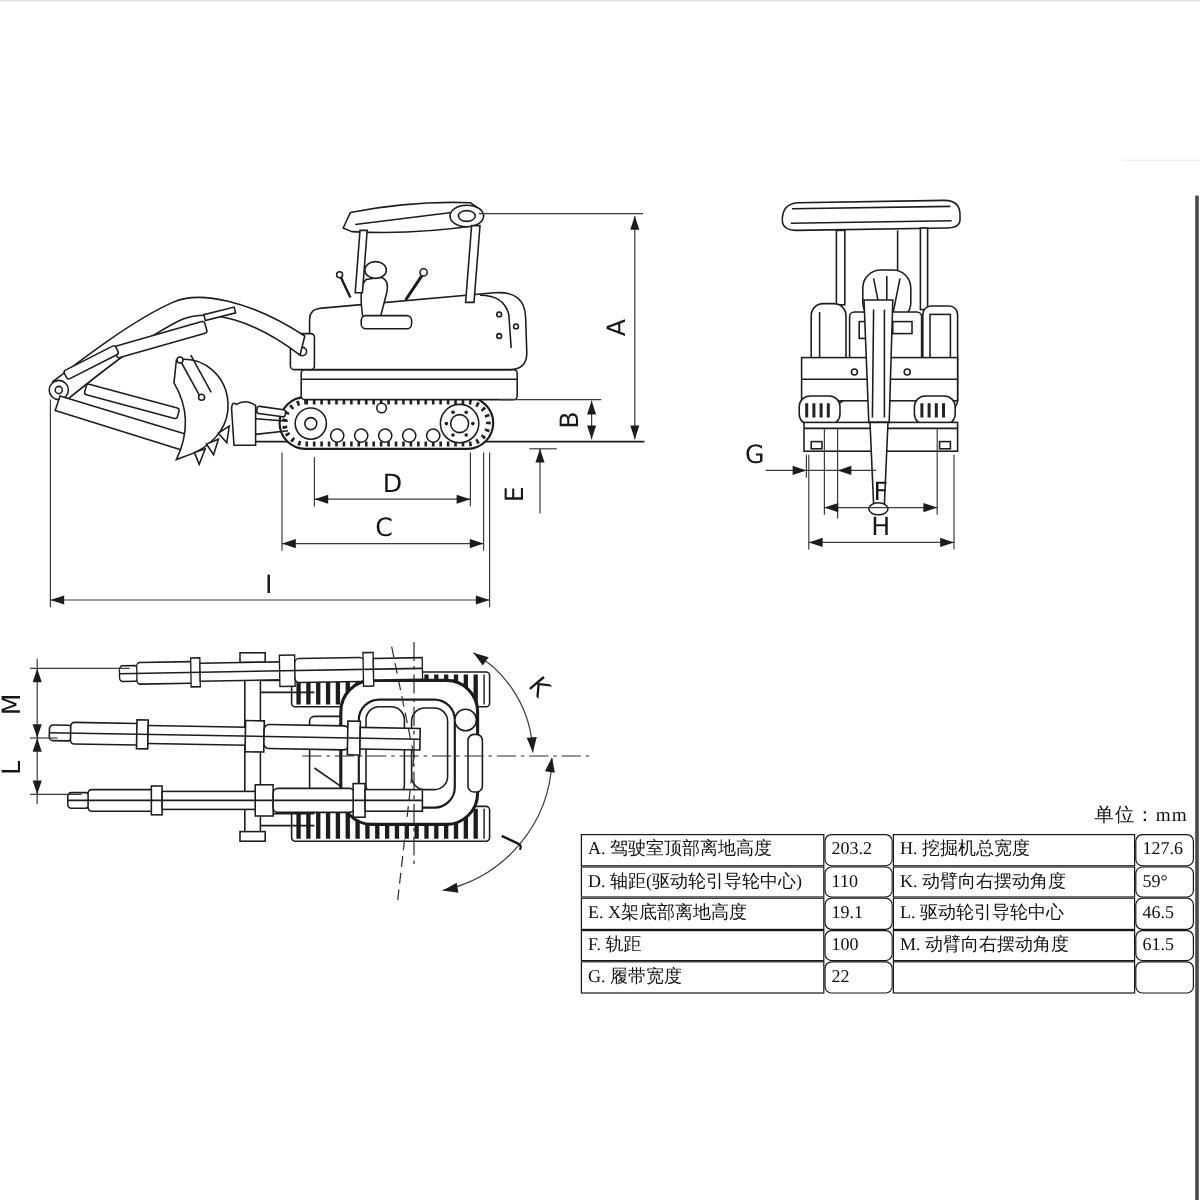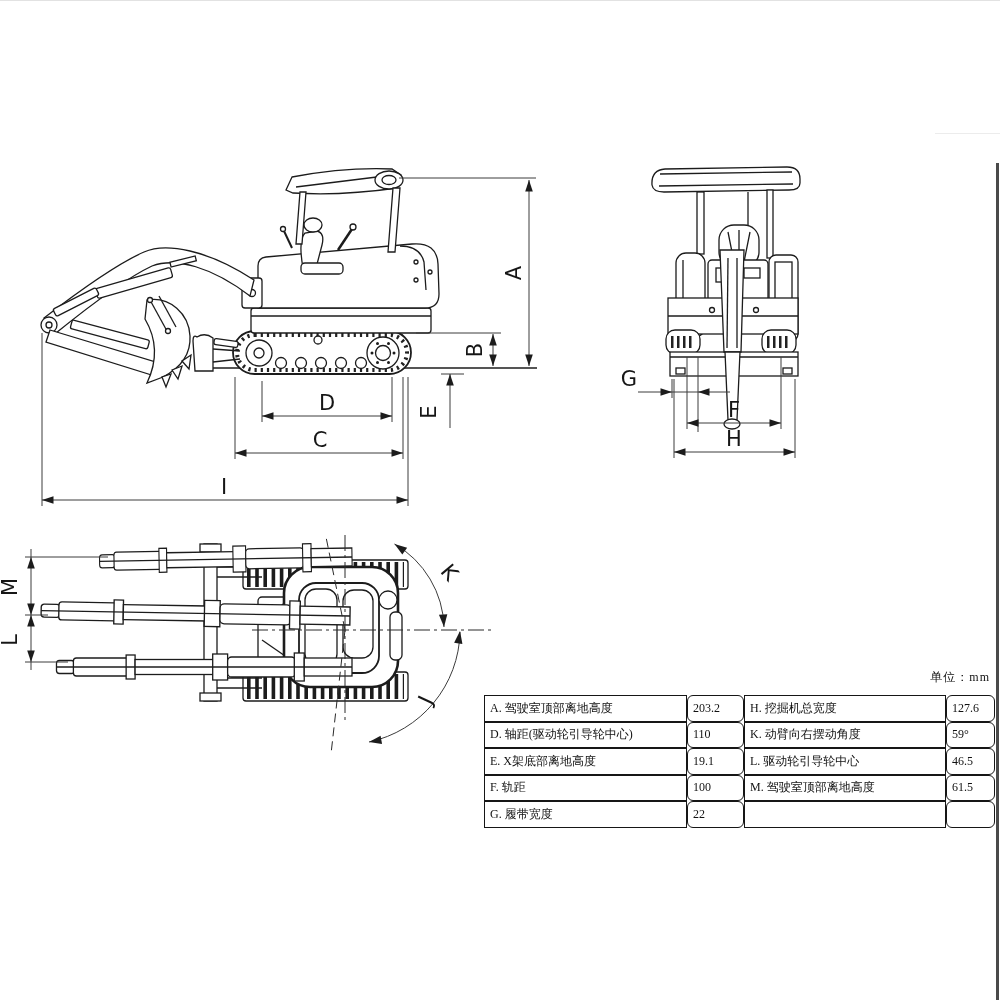--- a/index.html
+++ b/index.html
@@ -7,24 +7,24 @@
          font-family:"Liberation Serif","DejaVu Serif",serif;color:#111;}
   svg.draw{position:absolute;left:0;top:0;}
   svg .ln{stroke:#1c1c1c;stroke-width:1.3;fill:none;}
   svg .w{stroke:#1c1c1c;stroke-width:1.3;fill:#ffffff;}
   svg .dim{stroke:#3c3c3c;stroke-width:1;fill:none;}
   svg .cl{stroke:#2a2a2a;stroke-width:1;fill:none;}
   svg .arr{fill:#1c1c1c;stroke:none;}
   svg text.dimt{font-family:"DejaVu Sans","Liberation Sans",sans-serif;font-size:21px;fill:#161616;
                 text-anchor:middle;stroke:none;font-weight:400;}
   .unit{position:absolute;top:669px;left:810px;width:180px;text-align:right;
-        font-size:12px;letter-spacing:1px;}
+        font-size:16px;letter-spacing:1px;}
   table.spec{position:absolute;top:695px;left:484px;width:511px;border-collapse:separate;
              border-spacing:0;table-layout:fixed;}
-  table.spec td{border:1.6px solid #161616;height:24.6px;font-size:12px;line-height:1.1;
+  table.spec td{border:1.6px solid #161616;height:24.6px;font-size:15px;line-height:1.1;
                 padding:0 2px 0 5px;white-space:nowrap;overflow:hidden;background:#fff;}
   td.val{padding-left:6px;border-radius:6px;}
   .edge-v{position:absolute;left:996px;top:163px;width:3px;height:837px;background:#4a4a4a;}
   .edge-h{position:absolute;left:0;top:0px;width:1000px;height:1px;background:#e2e2e2;}
   .edge-f{position:absolute;left:935px;top:133px;width:65px;height:1px;background:#ececec;}
 </style>
 </head>
 <body>
 
 <div class="stage">
@@ -293,21 +293,21 @@
       </tr>
       <tr>
         <td class="lbl">E. X架底部离地高度</td>
         <td class="val">19.1</td>
         <td class="lbl">L. 驱动轮引导轮中心</td>
         <td class="val">46.5</td>
       </tr>
       <tr>
         <td class="lbl">F. 轨距</td>
         <td class="val">100</td>
-        <td class="lbl">M. 驾驶室顶部离地高度</td>
+        <td class="lbl">M. 动臂向右摆动角度</td>
         <td class="val">61.5</td>
       </tr>
       <tr>
         <td class="lbl">G. 履带宽度</td>
         <td class="val">22</td>
         <td class="lbl"></td>
         <td class="val"></td>
       </tr>
     </tbody>
   </table>

